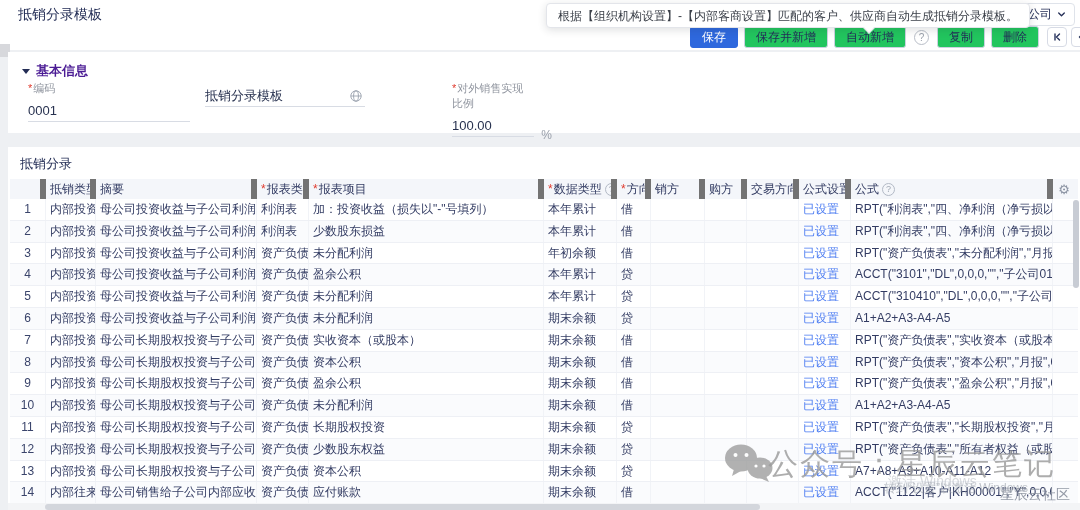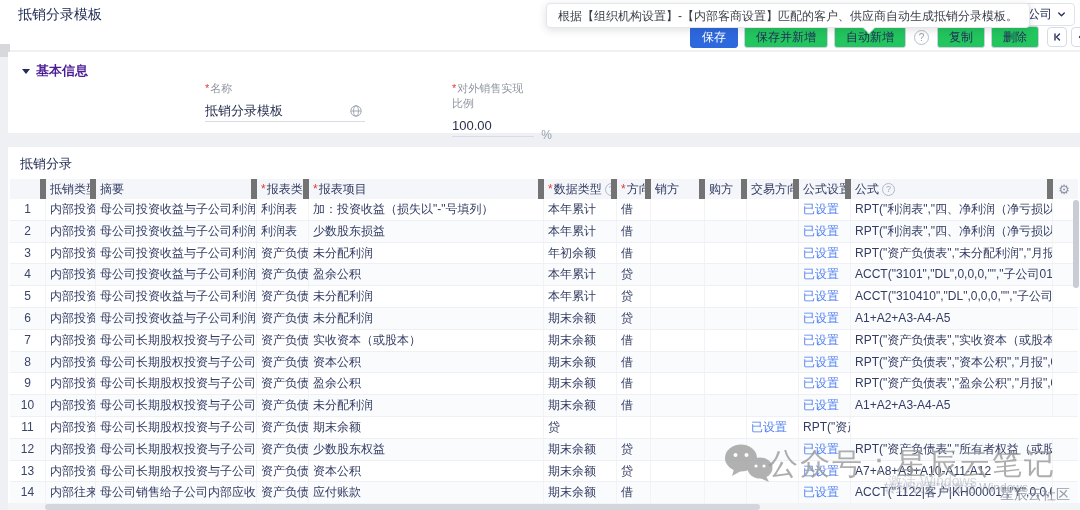--- a/index.html
+++ b/index.html
@@ -128,23 +128,26 @@
   </div>
   <div class="seam"></div>
   <div class="gutter-block"></div>
 
   <div class="card1">
     <div class="section-header">
       <span class="tri-down"></span>
       <span>基本信息</span>
     </div>
 
+    <div class="field" style="left:20px; width:162px;">
+      <div class="flabel"><span class="req">*</span><span>编码</span></div>
+      <div class="fvalue">0001</div>
+    </div>
 
     <div class="field" style="left:197px; width:160px;">
-      <div class="flabel"><span class="req">*</span><span>名称</span></div>
       <div class="fvalue"><span>抵销分录模板</span>
         <svg class="globe" width="14" height="14" viewBox="0 0 14 14">
           <circle cx="7" cy="7" r="5.2" fill="none" stroke="#9aa2ae" stroke-width="0.9"></circle>
           <ellipse cx="7" cy="7" rx="2.4" ry="5.2" fill="none" stroke="#9aa2ae" stroke-width="0.9"></ellipse>
           <line x1="1.8" y1="7" x2="12.2" y2="7" stroke="#9aa2ae" stroke-width="0.9"></line>
         </svg>
       </div>
     </div>
 
     <div class="field" style="left:444px; width:82px;">
@@ -352,20 +355,21 @@
             <div class="tc"></div>
             <div class="tc"><span class="link">已设置</span></div>
             <div class="tc">A1+A2+A3-A4-A5</div>
             <div class="tc"></div>
           </div>
           <div class="trow">
             <div class="tc num">11</div>
             <div class="tc">内部投资</div>
             <div class="tc">母公司长期股权投资与子公司所有者权益...</div>
             <div class="tc">资产负债表</div>
+            <div class="tc">长期股权投资</div>
             <div class="tc">期末余额</div>
             <div class="tc">贷</div>
             <div class="tc"></div>
             <div class="tc"></div>
             <div class="tc"></div>
             <div class="tc"><span class="link">已设置</span></div>
             <div class="tc">RPT("资产负债表","长期股权投资","月报",0,0,"期末","母公司"</div>
             <div class="tc"></div>
           </div>
           <div class="trow">

